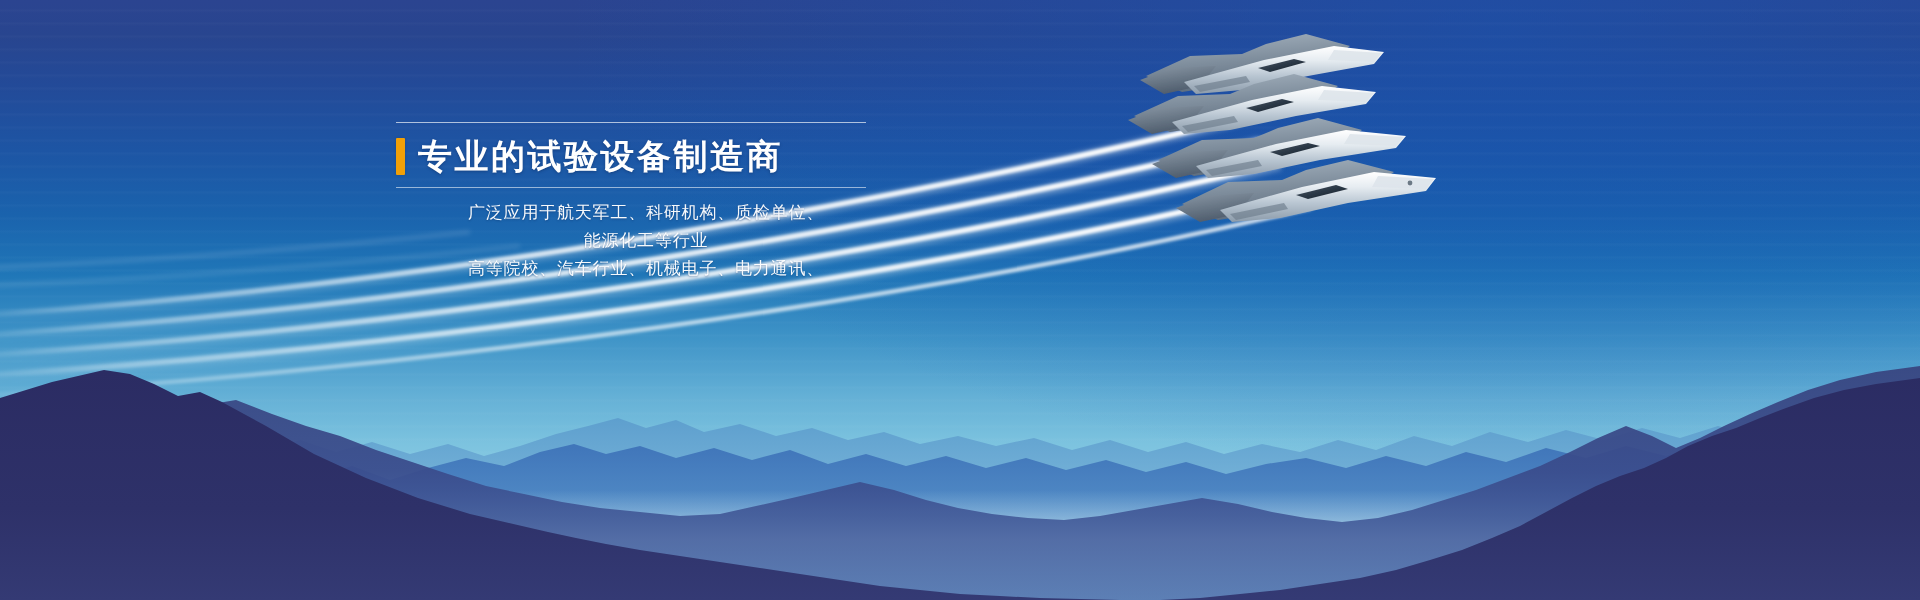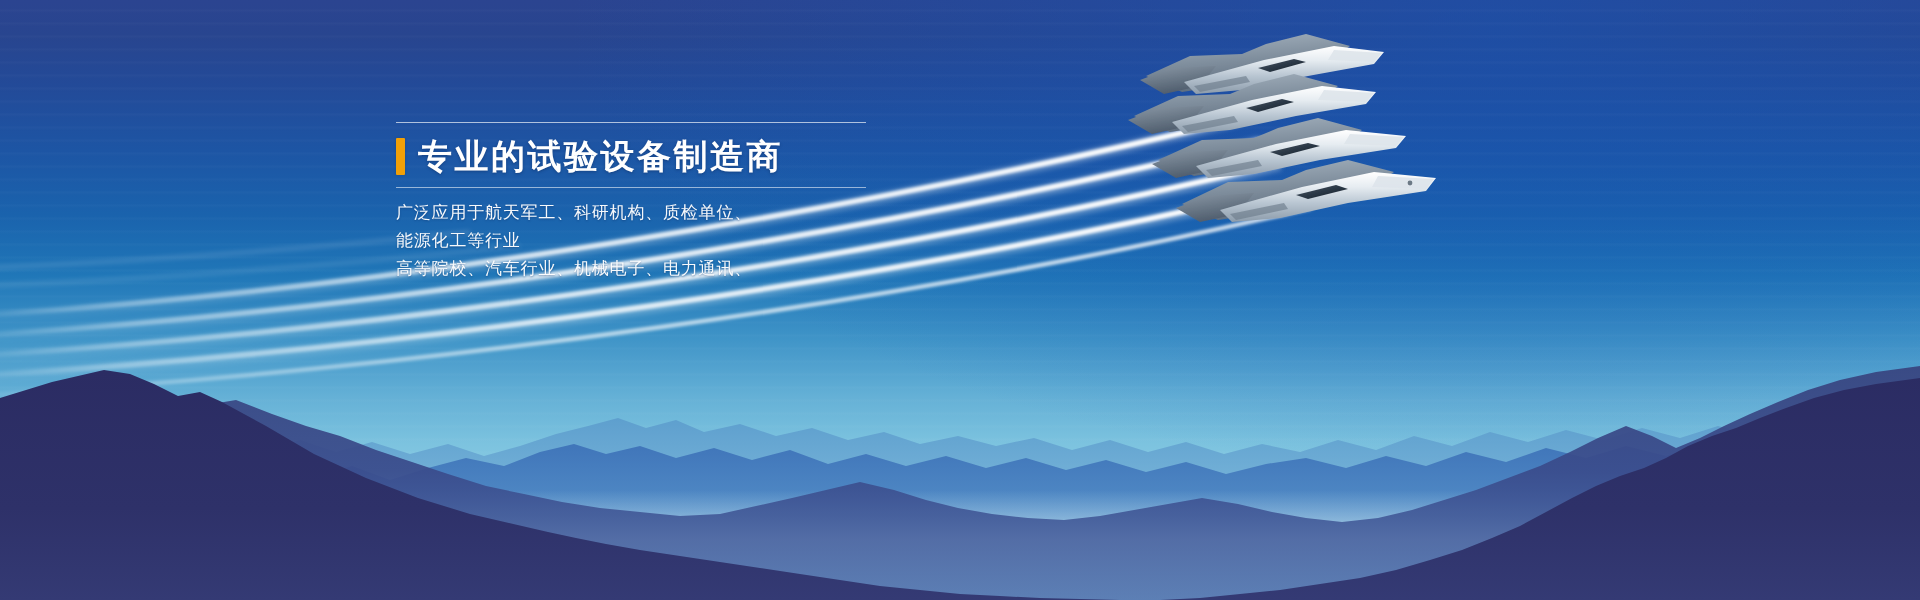--- a/index.html
+++ b/index.html
@@ -63,20 +63,21 @@
     margin:0;padding:0 0 0 13px;
     font-size:34px;line-height:40px;font-weight:700;
     letter-spacing:2.5px;color:#ffffff;white-space:nowrap;
     text-shadow:0 1px 3px rgba(10,35,85,0.45);
   }
   .subtext{
     margin:11px 0 0 0;padding:0;
     font-size:17px;line-height:28px;letter-spacing:0.8px;
     color:rgba(255,255,255,0.96);font-weight:400;
     text-shadow:0 1px 2px rgba(10,40,95,0.40);
+    text-align:center;
   }
   .subtext div{white-space:nowrap;}
 </style>
 </head>
 <body>
 
 <div id="banner">
 
   <div class="sky-stripes"></div>
 

